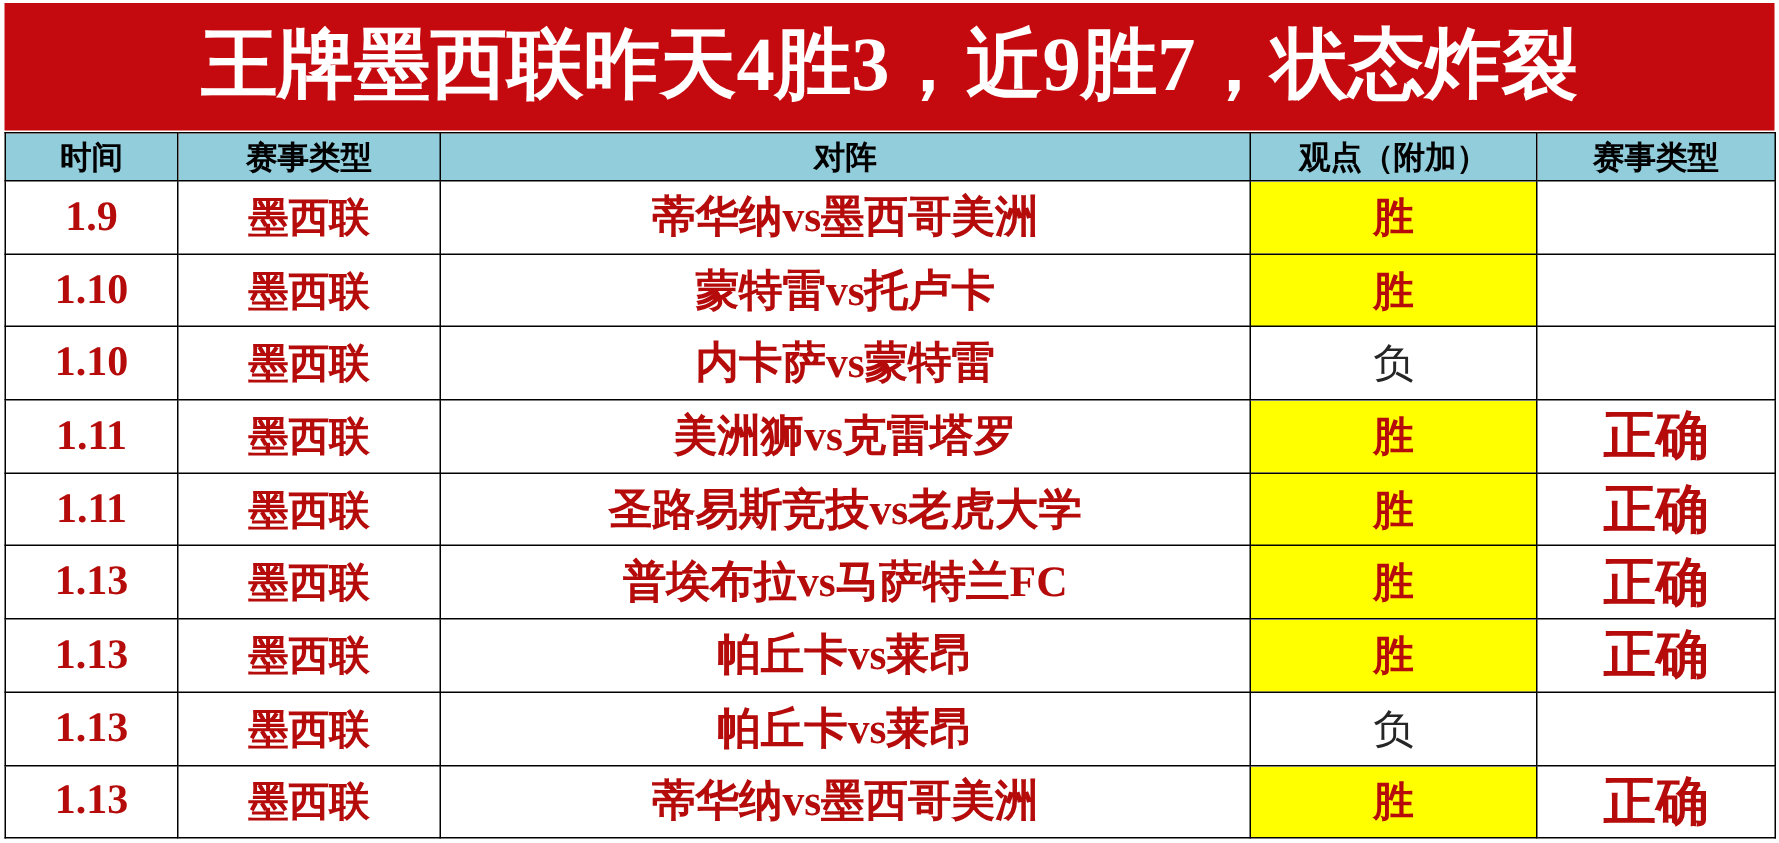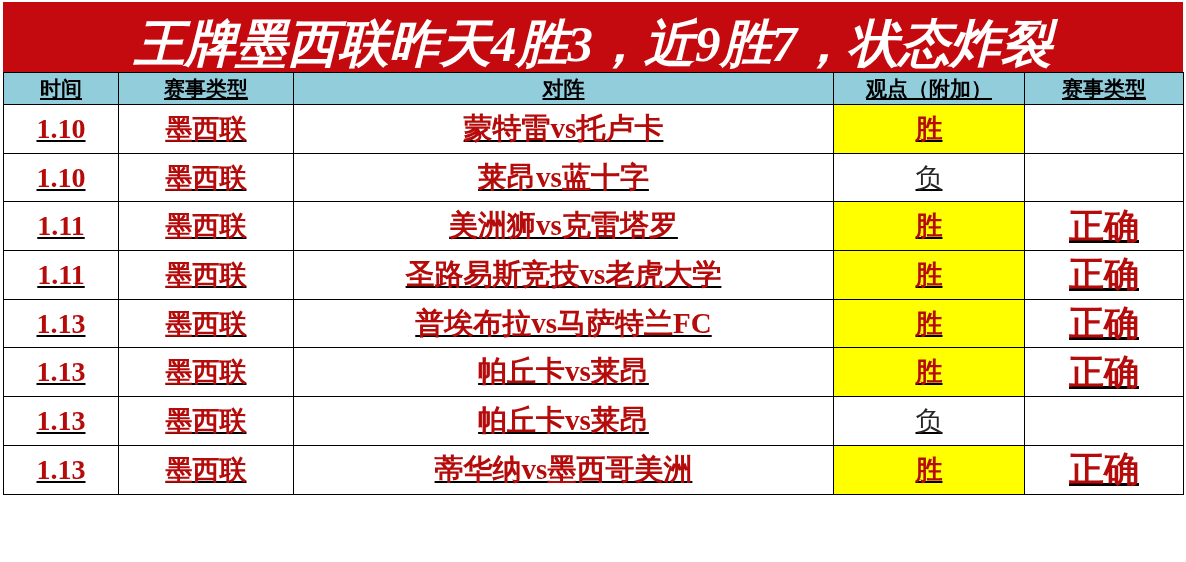--- a/index.html
+++ b/index.html
@@ -27,41 +27,39 @@
     position: absolute;
     left: 3px;
     top: 2px;
     width: 1180px;
     height: 85px;
     background: #c40a0e;
     display: flex;
     align-items: center;
     justify-content: center;
     overflow: hidden;
-    font-style: italic;
   }
   .title-text {
     color: #ffffff;
     font-size: 51px;
     font-weight: bold;
     letter-spacing: 0px;
     line-height: 1;
     white-space: nowrap;
     font-family: "Liberation Serif", "DejaVu Serif", serif;
   }
 
   
   .sheet {
     position: absolute;
     left: 3px;
-    top: 72px;
+    top: 88px;
     width: 1180px;
     border-collapse: collapse;
     table-layout: fixed;
-    text-decoration: underline;
   }
   .sheet td, .sheet th {
     border: 1px solid #000000;
     padding: 0;
     margin: 0;
     text-align: center;
     vertical-align: middle;
     overflow: hidden;
     white-space: nowrap;
   }
@@ -133,30 +131,37 @@
       <tr class="hdr">
         <th>时间</th>
         <th>赛事类型</th>
         <th>对阵</th>
         <th>观点（附加）</th>
         <th>赛事类型</th>
       </tr>
     </thead>
     <tbody id="table-body">
         <tr>
+          <td class="cell-time">1.9</td>
+          <td class="cell-league">墨西联</td>
+          <td class="cell-match">蒂华纳vs墨西哥美洲</td>
+          <td class="cell-view view-win">胜</td>
+          <td class="cell-score cell-empty"></td>
+        </tr>
+        <tr>
           <td class="cell-time">1.10</td>
           <td class="cell-league">墨西联</td>
           <td class="cell-match">蒙特雷vs托卢卡</td>
           <td class="cell-view view-win">胜</td>
           <td class="cell-score cell-empty"></td>
         </tr>
         <tr>
           <td class="cell-time">1.10</td>
           <td class="cell-league">墨西联</td>
-          <td class="cell-match">莱昂vs蓝十字</td>
+          <td class="cell-match">内卡萨vs蒙特雷</td>
           <td class="cell-view view-loss">负</td>
           <td class="cell-score cell-empty"></td>
         </tr>
         <tr>
           <td class="cell-time">1.11</td>
           <td class="cell-league">墨西联</td>
           <td class="cell-match">美洲狮vs克雷塔罗</td>
           <td class="cell-view view-win">胜</td>
           <td class="cell-score">正确</td>
         </tr>

